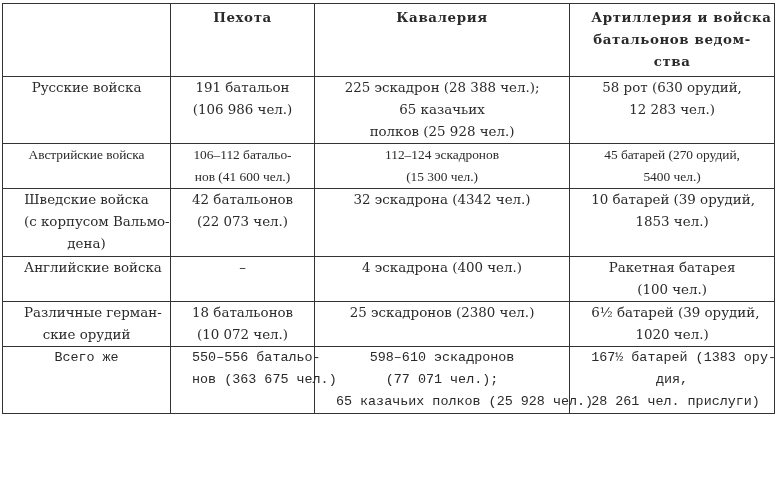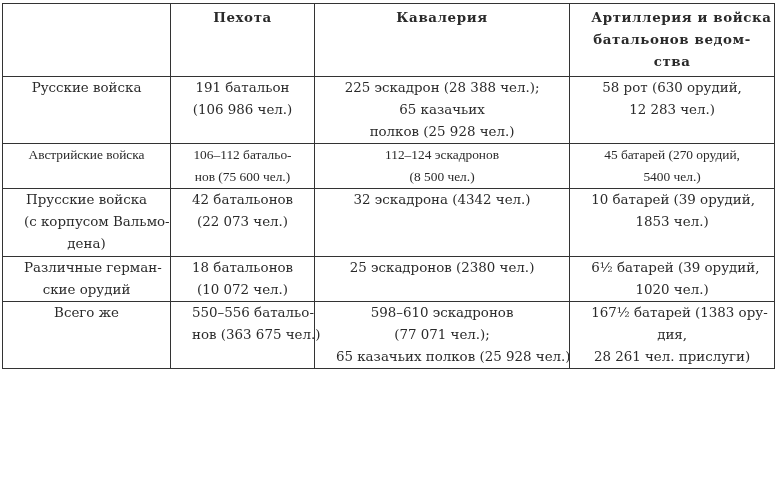--- a/index.html
+++ b/index.html
@@ -73,67 +73,82 @@
           <span class="line">58 рот (630 орудий,</span>
           <span class="line">12 283 чел.)</span>
         </td>
       </tr>
       <tr style="height: 45px; font-family: Liberation Serif, serif;">
         <td>
           <span class="line">Австрийские войска</span>
         </td>
         <td>
           <span class="line">106–112 батальо-</span>
-          <span class="line">нов (75 600 чел.)</span>
+          <span class="line">нов (41 600 чел.)</span>
         </td>
         <td>
           <span class="line">112–124 эскадронов</span>
-          <span class="line">(8 500 чел.)</span>
+          <span class="line">(15 300 чел.)</span>
         </td>
         <td>
           <span class="line">45 батарей (270 орудий,</span>
           <span class="line">5400 чел.)</span>
         </td>
       </tr>
       <tr style="height: 68px;">
         <td>
-          <span class="line">Прусские войска</span>
+          <span class="line">Шведские войска</span>
           <span class="line">(с корпусом Вальмо-</span>
           <span class="line">дена)</span>
         </td>
         <td>
           <span class="line">42 батальонов</span>
           <span class="line">(22 073 чел.)</span>
         </td>
         <td>
           <span class="line">32 эскадрона (4342 чел.)</span>
         </td>
         <td>
           <span class="line">10 батарей (39 орудий,</span>
           <span class="line">1853 чел.)</span>
+        </td>
+      </tr>
+      <tr style="height: 45px;">
+        <td>
+          <span class="line">Английские войска</span>
+        </td>
+        <td>
+          <span class="line">–</span>
+        </td>
+        <td>
+          <span class="line">4 эскадрона (400 чел.)</span>
+        </td>
+        <td>
+          <span class="line">Ракетная батарея</span>
+          <span class="line">(100 чел.)</span>
         </td>
       </tr>
       <tr style="height: 45px;">
         <td>
           <span class="line">Различные герман-</span>
           <span class="line">ские орудий</span>
         </td>
         <td>
           <span class="line">18 батальонов</span>
           <span class="line">(10 072 чел.)</span>
         </td>
         <td>
           <span class="line">25 эскадронов (2380 чел.)</span>
         </td>
         <td>
           <span class="line">6½ батарей (39 орудий,</span>
           <span class="line">1020 чел.)</span>
         </td>
       </tr>
-      <tr style="height: 67px;">
+      <tr style="height: 67px; font-family: Liberation Mono, monospace;">
         <td>
           <span class="line">Всего же</span>
         </td>
         <td>
           <span class="line">550–556 батальо-</span>
           <span class="line">нов (363 675 чел.)</span>
         </td>
         <td>
           <span class="line">598–610 эскадронов</span>
           <span class="line">(77 071 чел.);</span>

